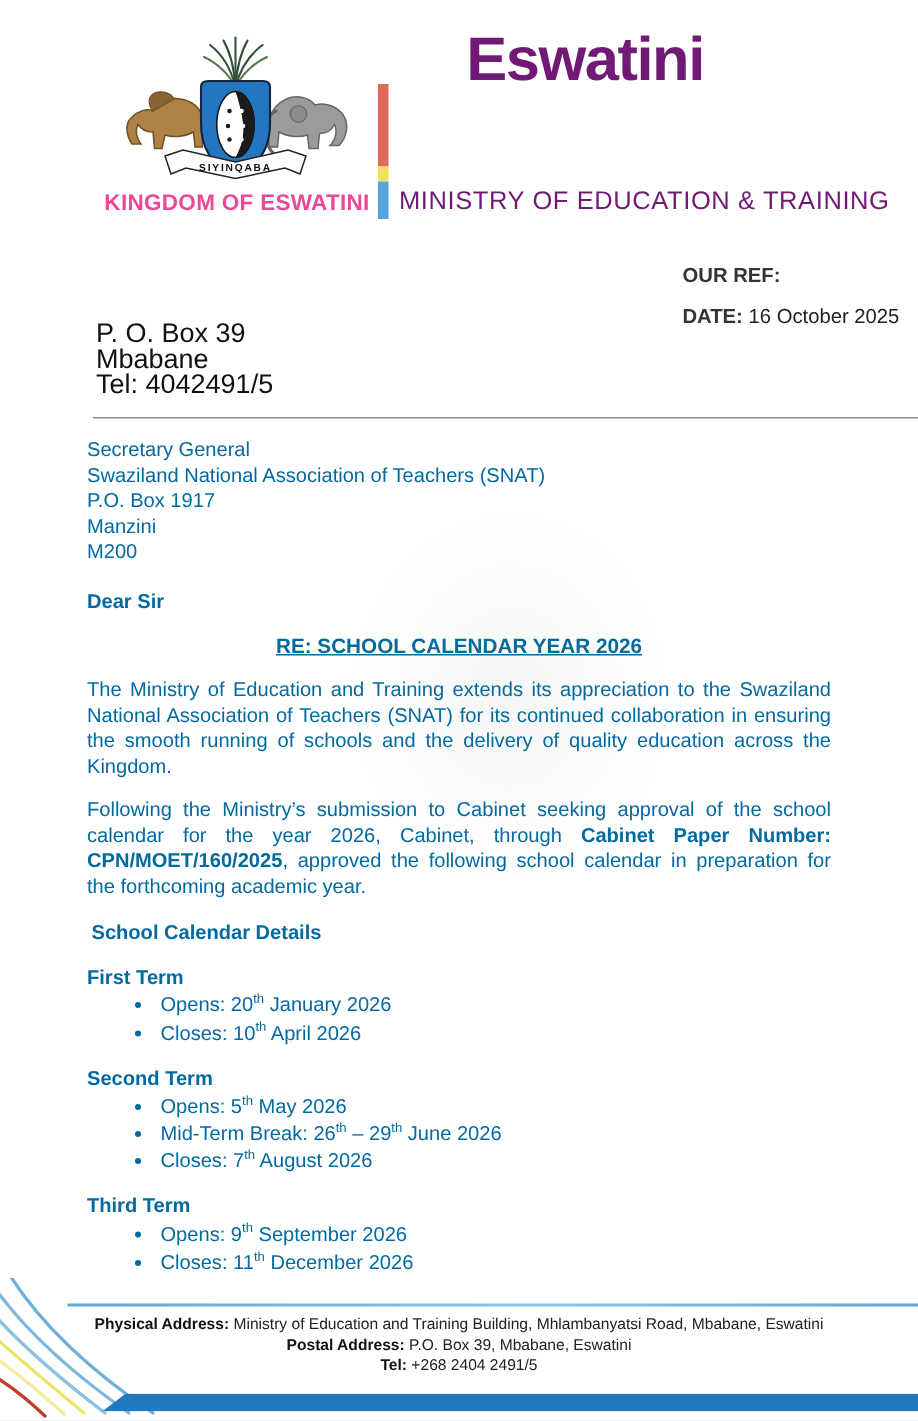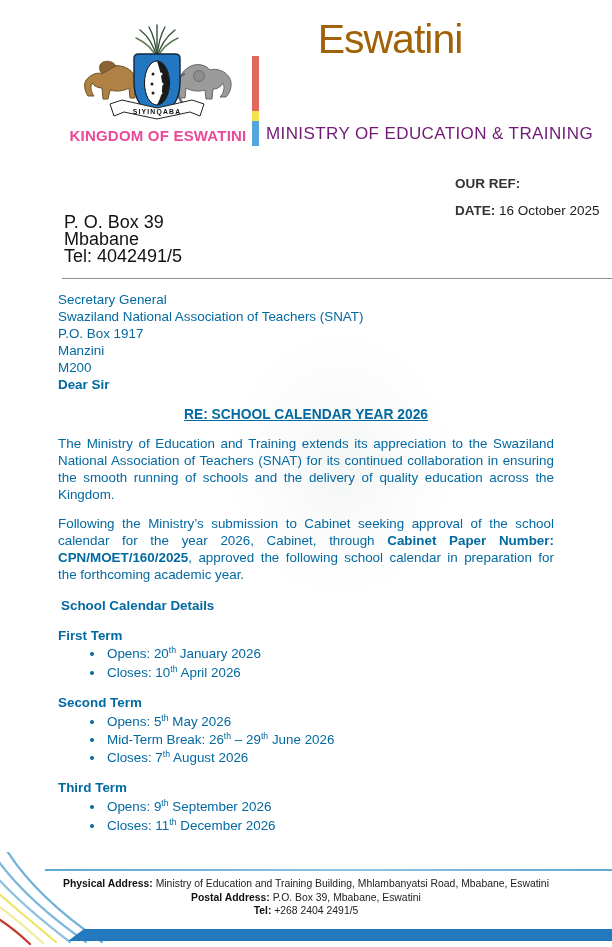--- a/index.html
+++ b/index.html
@@ -10,33 +10,33 @@
   }
   
   .emblem{position:absolute;left:68px;top:24px;width:178px;height:102px;}
   .kingdom-label{position:absolute;left:60px;top:127px;width:196px;text-align:center;
     font-size:15px;font-weight:bold;color:#ec4899;letter-spacing:0.2px;}
   .flag-bar{position:absolute;left:252px;top:56px;width:7px;height:90px;display:flex;flex-direction:column;}
   .flag-bar .seg-red{height:55px;background:#e2685c;}
   .flag-bar .seg-yellow{height:10px;background:#f2e254;}
   .flag-bar .seg-blue{flex:1;background:#53a6dc;}
   .country-title{position:absolute;left:262px;top:16px;width:256px;text-align:center;
-    font-size:41px;font-weight:normal;letter-spacing:-1px;color:#a16207;}
+    font-size:41px;font-weight:bold;letter-spacing:-1px;color:#701a75;}
   .ministry-title{position:absolute;left:266px;top:124px;font-size:17px;color:#701a75;letter-spacing:0.4px;}
   
   .our-ref{position:absolute;left:455px;top:176px;font-size:13.5px;font-weight:bold;color:#333;}
   .date-line{position:absolute;left:455px;top:203px;font-size:13.5px;color:#222;white-space:nowrap;}
   .date-line b{color:#333;}
   
   .sender{position:absolute;left:64px;top:214px;font-size:18px;line-height:17px;color:#111;}
   .rule{position:absolute;left:62px;top:278px;width:550px;height:1px;background:#8a8f93;}
   
   .letter{position:absolute;left:58px;top:292px;width:496px;font-size:13.4px;line-height:16.9px;color:#0369a1;}
   .recipient div{white-space:nowrap;}
-  .salutation{font-weight:bold;}
+  .salutation{margin-top:16px;font-weight:bold;}
   .subject{margin-top:14px;text-align:center;font-weight:bold;text-decoration:underline;font-size:13.8px;}
   .para{margin-top:12px;text-align:justify;}
   .calendar-heading{margin-top:14px;font-weight:bold;padding-left:3px;}
   .term{margin-top:13px;}
   .term-name{font-weight:bold;}
   .term ul{margin:2px 0 0 0;padding-left:47px;}
   .term li{margin:1.5px 0;padding-left:2px;}
   sup{font-size:0.65em;line-height:0;}
   
   .watermark{position:absolute;left:225px;top:330px;width:230px;height:270px;pointer-events:none;

